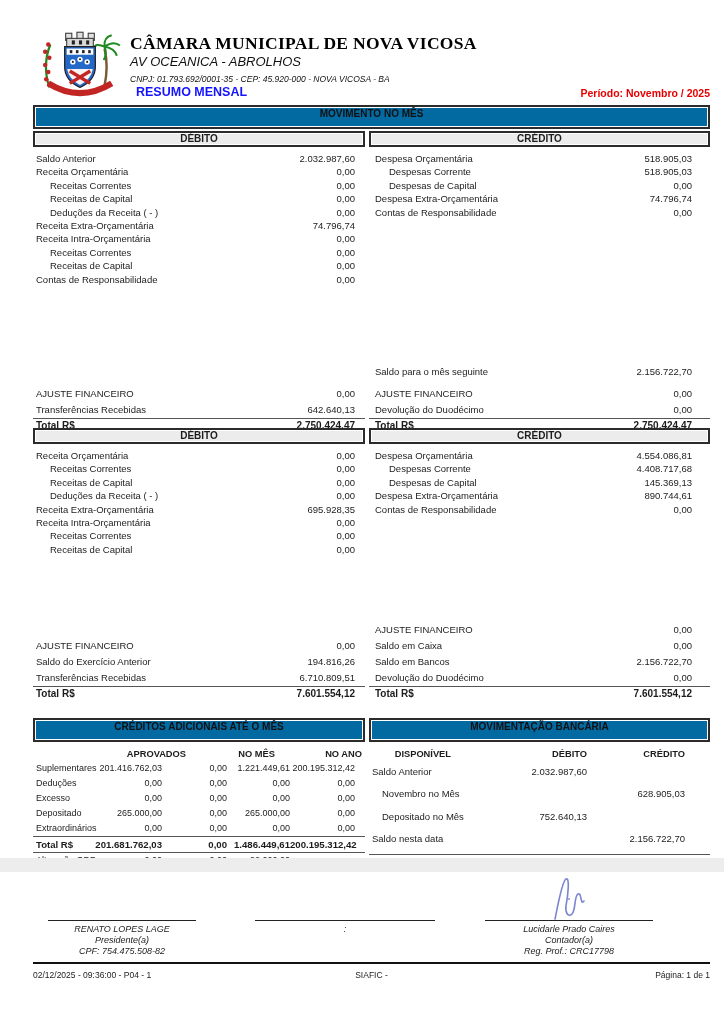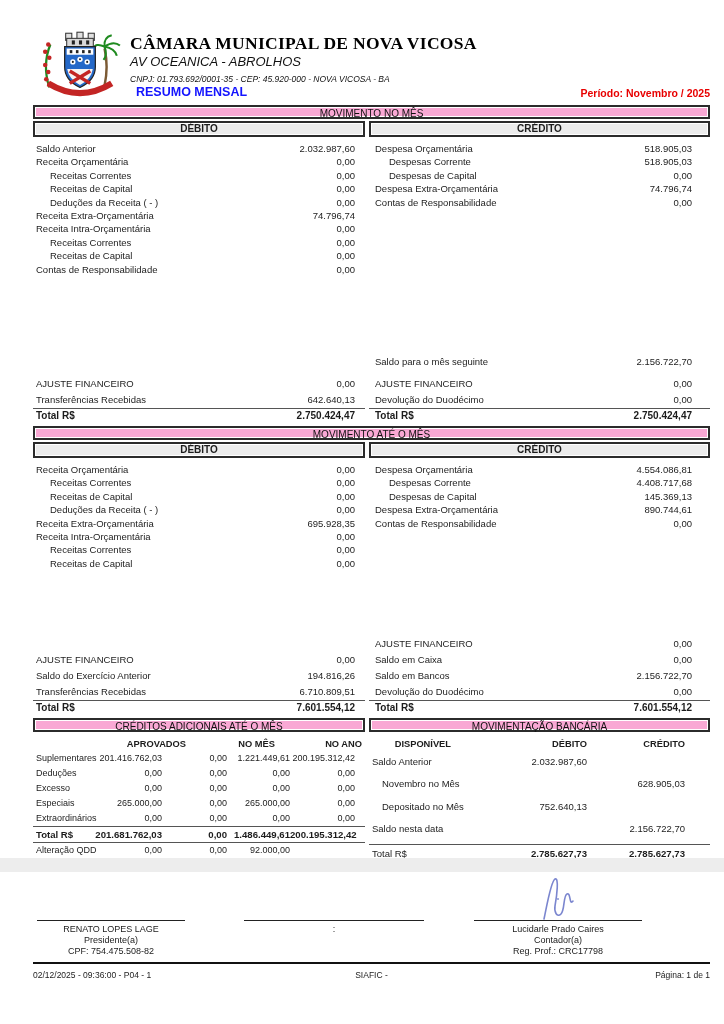--- a/index.html
+++ b/index.html
@@ -14,23 +14,23 @@
   .org-name { font-family:"Liberation Serif", serif; font-weight:bold; font-size:17.5px; color:#000; letter-spacing:.3px; }
   .org-addr { font-size:13px; color:#111;font-style:italic; }
   .org-reg  { font-size:8.5px; margin-top:5px; color:#111;font-style:italic; }
   .report-row { position:absolute; left:136px; right:14px; top:85px; display:flex; justify-content:space-between; align-items:flex-end; }
   .report-title { font-weight:bold; font-size:12.5px; color:#1414ff; }
   .report-period { font-weight:bold; font-size:10.5px; color:#e80000; }
 
   
   .section { position:absolute; left:33px; width:677px; }
   .sec-title {
-    height:14px; line-height:13px; background:#f9a8d4;
+    height:24px; line-height:13px; background:#0369a1;
     border:2px solid #2b2b2b; box-shadow:inset 0 0 0 1px #fff;
-    text-align:center; font-weight:normal; font-size:10px; color:#111;
+    text-align:center; font-weight:bold; font-size:10px; color:#111;
   }
   .col-heads { display:flex; gap:4px; margin-top:2px; }
   .col-head {
     height:16px; line-height:12px; background:#ececec;
     border:2px solid #2b2b2b; box-shadow:inset 0 0 0 1px #fff;
     text-align:center; font-weight:bold; font-size:10px;
   }
   .col-head.w-debit { width:332px; }
   .col-head.w-credit { width:341px; }
 
@@ -63,21 +63,21 @@
   .mb-grid { display:grid; grid-template-columns:130px 88px 98px; padding-right:25px; font-size:9.3px; }
   .mb-grid.head { margin-top:5px; font-weight:bold; line-height:14px; }
   .mb-row { display:grid; grid-template-columns:130px 88px 98px; padding-right:25px; font-size:9.5px; line-height:22.4px; white-space:nowrap; }
   .mb-row .c-lbl { padding-left:3px; }
   .mb-row .c-lbl.indent { padding-left:13px; }
   .mb-row.rule { line-height:18px; margin-top:3px; }
 
   .gray-band { position:absolute; left:0; top:858px; width:724px; height:14px; background:#ededed; }
 
   
-  .signatures { position:absolute; left:22px; top:872px; width:677px; height:74px; }
+  .signatures { position:absolute; left:33px; top:872px; width:677px; height:74px;font-style:italic; }
   .sig { position:absolute; top:48px; text-align:center; font-size:9px; line-height:11px; }
   .sig-line { border-top:1.5px solid #222; margin-bottom:3px; }
   .sig1 { left:15px; width:148px; }
   .sig2 { left:222px; width:180px; }
   .sig3 { left:452px; width:168px; }
   .scribble { position:absolute; left:62px; top:-47px; }
 
   
   .footer-rule { position:absolute; left:33px; top:962px; width:677px; border-top:2.5px solid #111; }
   .page-footer { position:absolute; left:33px; top:970px; width:677px; font-size:8.5px; color:#222; }
@@ -271,21 +271,20 @@
           <div class="row total-row">
             <span class="lbl">Total R$</span>
             <span class="val num">2.750.424,47</span>
           </div>
         </div>
       </div>
     </div>
   </div>
 
   <div class="section" style="top:426px;height:292px;">
-    <div class="sec-title">MOVIMENTO ATÉ O MÊS</div>
     <div class="col-heads">
       <div class="col-head w-debit">DÉBITO</div>
       <div class="col-head w-credit">CRÉDITO</div>
     </div>
     <div class="sec-cols">
       <div class="ledger-col debit">
         <div>
 
             <div class="row">
               <span class="lbl">Receita Orçamentária</span>
@@ -447,21 +446,21 @@
 
           <div class="ca-row">
             <span class="c-lbl">Excesso</span>
             <span class="num">0,00</span>
             <span class="num">0,00</span>
             <span class="num">0,00</span>
             <span class="num">0,00</span>
           </div>
 
           <div class="ca-row">
-            <span class="c-lbl">Especiais</span>
+            <span class="c-lbl">Depositado</span>
             <span class="num">265.000,00</span>
             <span class="num">0,00</span>
             <span class="num">265.000,00</span>
             <span class="num">0,00</span>
           </div>
 
           <div class="ca-row">
             <span class="c-lbl">Extraordinários</span>
             <span class="num">0,00</span>
             <span class="num">0,00</span>

